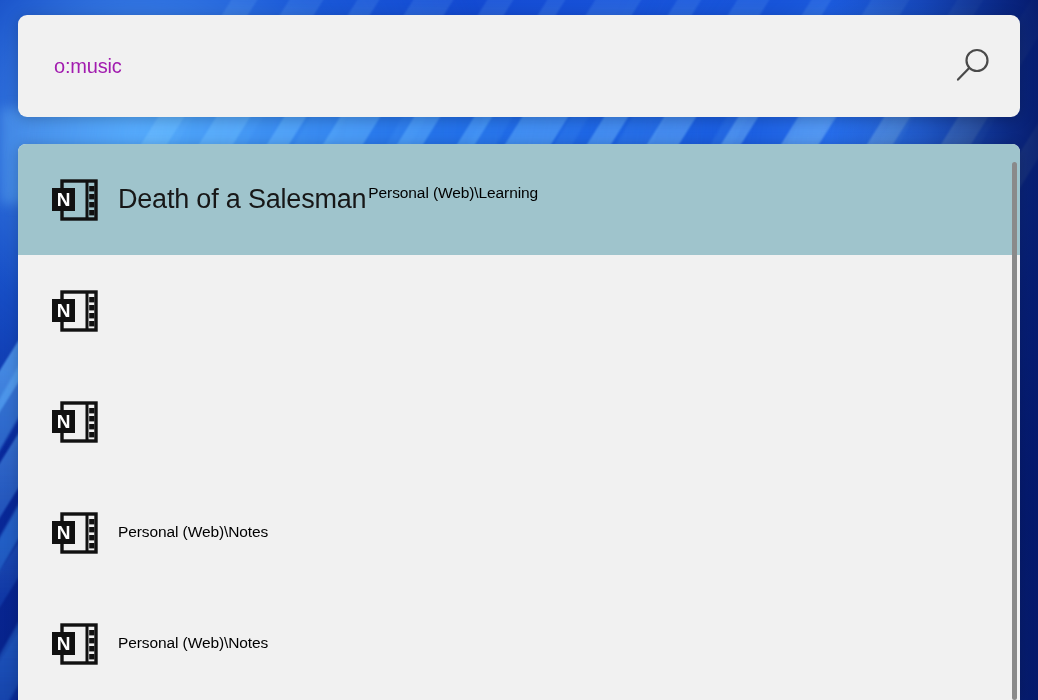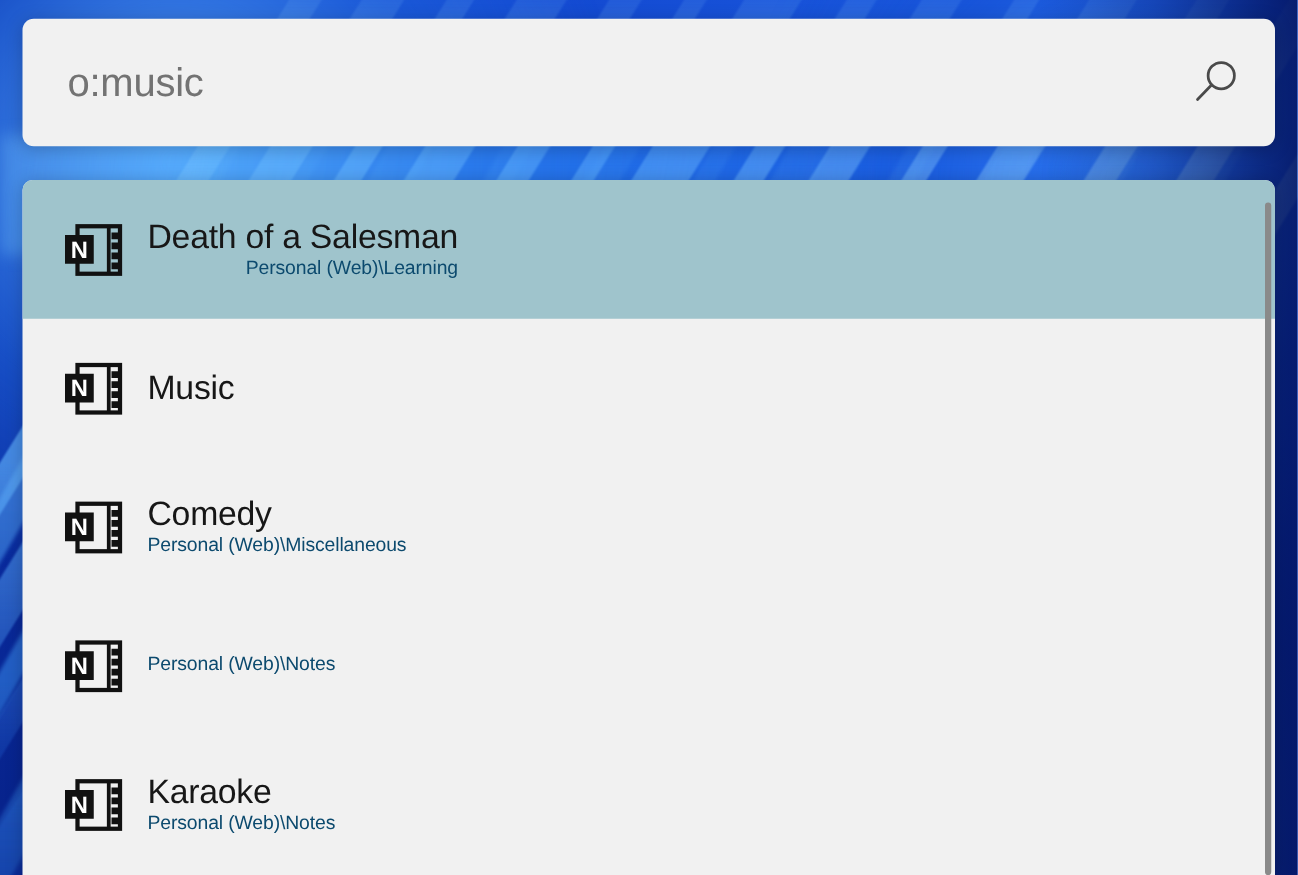--- a/index.html
+++ b/index.html
@@ -44,43 +44,43 @@
   
   .searchbox{
     position:absolute; left:18px; top:15px; width:1002px; height:102px;
     background:#f1f1f1; border-radius:9px;
     box-shadow:0 2px 14px rgba(0,0,0,.22);
     display:flex; align-items:center;
   }
   .search-input{
     flex:1; border:none; outline:none; background:transparent;
     font-family:"Liberation Sans", sans-serif;
-    font-size:32px; font-weight:400; color:#737373;
+    font-size:20px; font-weight:400; color:#a21caf;
     padding-left:36px; letter-spacing:-0.2px;
   }
   .search-icon{ width:96px; display:flex; align-items:center; justify-content:center;
     cursor:pointer; }
 
   
   .results{
     position:absolute; left:18px; top:144px; width:1002px; height:556px;
     background:#f1f1f1; border-radius:8px 8px 0 0;
     box-shadow:0 2px 14px rgba(0,0,0,.22);
     overflow:hidden;
   }
   .list{ position:absolute; inset:0; }
   .row{
     position:relative; height:111px; display:flex; align-items:center;
     padding-left:20px; cursor:pointer; background:transparent;
   }
   .row.selected{ background:#9fc4cc; }
   .row .icon{ width:76px; flex:0 0 76px; display:flex; align-items:center; justify-content:center; }
-  .row .texts{ display:flex; flex-direction:column; justify-content:center; gap:2px; padding-left:4px; }
+  .row .texts{ display:flex; flex-direction:row; justify-content:center; gap:2px; padding-left:4px; }
   .row .title{ font-size:27px; font-weight:400; color:#171717; line-height:1.12; letter-spacing:-0.2px; }
-  .row .subtitle{ font-size:15.5px; font-weight:400; color:#0c4a6e; line-height:1.2; letter-spacing:-0.1px;text-align:right; }
+  .row .subtitle{ font-size:15.5px; font-weight:400; color:#000000; line-height:1.2; letter-spacing:-0.1px;text-align:right; }
 
   
   .scrollbar{ position:absolute; right:3px; top:18px; width:5px; height:538px;
     background:#8a8a8a; border-radius:3px; cursor:pointer; }
 </style>
 </head>
 <body>
 
 <div class="wallpaper">
   <div class="glowL"></div>
@@ -165,44 +165,39 @@
         <rect x="39.2" y="9" width="5.2" height="5.4" fill="#111"></rect>
         <rect x="39.2" y="17" width="5.2" height="5.4" fill="#111"></rect>
         <rect x="39.2" y="25" width="5.2" height="5.4" fill="#111"></rect>
         <rect x="39.2" y="33" width="5.2" height="5.4" fill="#111"></rect>
 
         <rect x="2" y="11" width="23" height="23" fill="#111"></rect>
         <text x="13.5" y="29" text-anchor="middle" font-family="Liberation Sans, sans-serif" font-size="19" font-weight="bold" fill="#ffffff">N</text>
       </svg>
     </span>
     <span class="texts">
-      <span class="title">Music</span>
-    </span>
-  </div>
-
-  <div class="row">
-    <span class="icon">
-      <svg width="52" height="46" viewBox="0 0 52 46" aria-hidden="true">
-
-        <rect x="12" y="4" width="34" height="38" fill="none" stroke="#111" stroke-width="3.4"></rect>
-
-        <line x1="37" y1="4" x2="37" y2="42" stroke="#111" stroke-width="3"></line>
-
-        <rect x="39.2" y="9" width="5.2" height="5.4" fill="#111"></rect>
-        <rect x="39.2" y="17" width="5.2" height="5.4" fill="#111"></rect>
-        <rect x="39.2" y="25" width="5.2" height="5.4" fill="#111"></rect>
-        <rect x="39.2" y="33" width="5.2" height="5.4" fill="#111"></rect>
-
-        <rect x="2" y="11" width="23" height="23" fill="#111"></rect>
-        <text x="13.5" y="29" text-anchor="middle" font-family="Liberation Sans, sans-serif" font-size="19" font-weight="bold" fill="#ffffff">N</text>
-      </svg>
-    </span>
-    <span class="texts">
-      <span class="title">Comedy</span>
-      <span class="subtitle">Personal (Web)\Miscellaneous</span>
+    </span>
+  </div>
+
+  <div class="row">
+    <span class="icon">
+      <svg width="52" height="46" viewBox="0 0 52 46" aria-hidden="true">
+
+        <rect x="12" y="4" width="34" height="38" fill="none" stroke="#111" stroke-width="3.4"></rect>
+
+        <line x1="37" y1="4" x2="37" y2="42" stroke="#111" stroke-width="3"></line>
+
+        <rect x="39.2" y="9" width="5.2" height="5.4" fill="#111"></rect>
+        <rect x="39.2" y="17" width="5.2" height="5.4" fill="#111"></rect>
+        <rect x="39.2" y="25" width="5.2" height="5.4" fill="#111"></rect>
+        <rect x="39.2" y="33" width="5.2" height="5.4" fill="#111"></rect>
+
+        <rect x="2" y="11" width="23" height="23" fill="#111"></rect>
+        <text x="13.5" y="29" text-anchor="middle" font-family="Liberation Sans, sans-serif" font-size="19" font-weight="bold" fill="#ffffff">N</text>
+      </svg>
     </span>
   </div>
 
   <div class="row">
     <span class="icon">
       <svg width="52" height="46" viewBox="0 0 52 46" aria-hidden="true">
 
         <rect x="12" y="4" width="34" height="38" fill="none" stroke="#111" stroke-width="3.4"></rect>
 
         <line x1="37" y1="4" x2="37" y2="42" stroke="#111" stroke-width="3"></line>
@@ -232,19 +227,18 @@
         <rect x="39.2" y="9" width="5.2" height="5.4" fill="#111"></rect>
         <rect x="39.2" y="17" width="5.2" height="5.4" fill="#111"></rect>
         <rect x="39.2" y="25" width="5.2" height="5.4" fill="#111"></rect>
         <rect x="39.2" y="33" width="5.2" height="5.4" fill="#111"></rect>
 
         <rect x="2" y="11" width="23" height="23" fill="#111"></rect>
         <text x="13.5" y="29" text-anchor="middle" font-family="Liberation Sans, sans-serif" font-size="19" font-weight="bold" fill="#ffffff">N</text>
       </svg>
     </span>
     <span class="texts">
-      <span class="title">Karaoke</span>
       <span class="subtitle">Personal (Web)\Notes</span>
     </span>
   </div>
 </div>
   <div class="scrollbar"></div>
 </div>
 
 </body></html>

